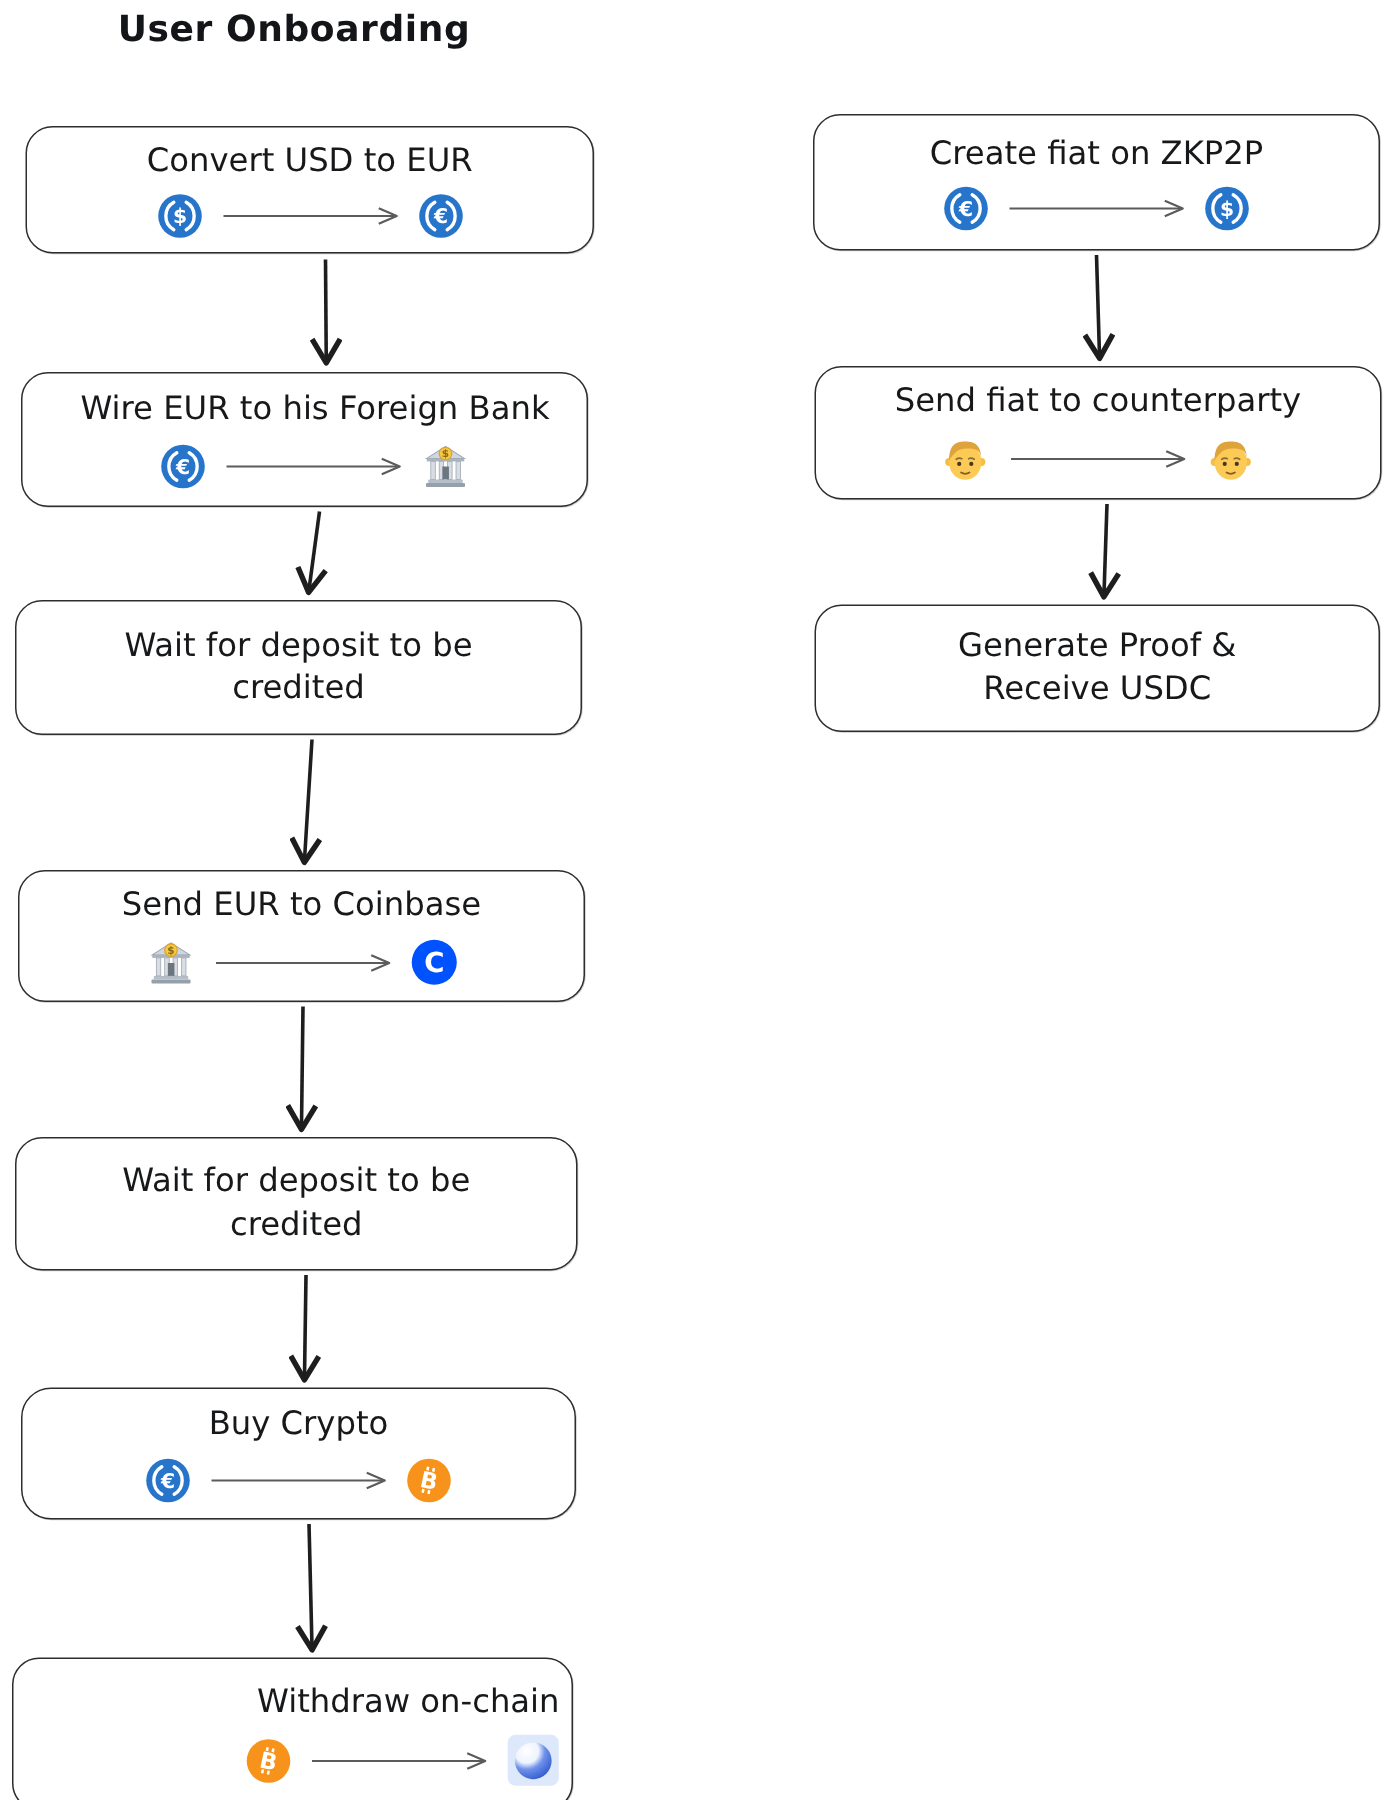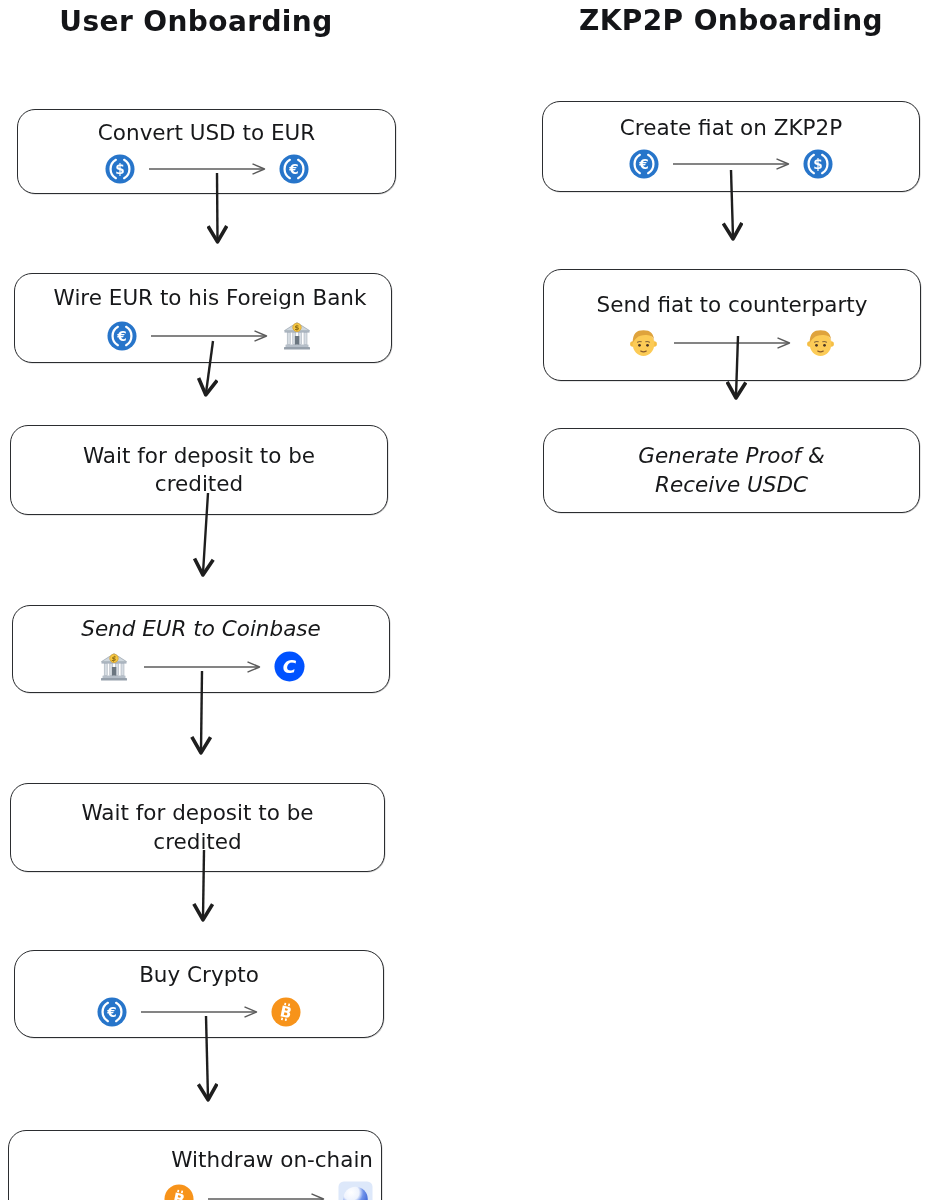--- a/index.html
+++ b/index.html
@@ -3,30 +3,30 @@
 <meta charset="utf-8">
 <style>
   html,body { margin:0; padding:0; background:#ffffff; }
   body {
     width:928px; height:1200px; position:relative; overflow:hidden;
     font-family:"DejaVu Sans", sans-serif; color:#17181a;
   }
   .canvas { position:absolute; inset:0; }
   .col-title {
     position:absolute; text-align:center;
-    font-size:28px; font-weight:bold; letter-spacing:.4px; color:#141518;
+    font-size:24px; font-weight:bold; letter-spacing:.4px; color:#141518;
   }
   .node {
     position:absolute; box-sizing:border-box;
     background:#ffffff;
     border:1.7px solid #2b2d30;
     border-radius:18px;
     box-shadow:0.5px 0.5px 0 rgba(110,110,110,.35);
     display:flex; flex-direction:column; align-items:center; justify-content:center;
-    gap:7px; padding:6px 8px;margin-top:25px;
+    gap:7px; padding:6px 8px;
   }
   .node-label {
     font-size:21.5px; line-height:1.32; text-align:center;
     white-space:pre-line; color:#17181a;
   }
   .icon-row { display:flex; align-items:center; gap:12px; }
   .icon { display:block; }
   .connectors { position:absolute; inset:0; pointer-events:none; }
   .defs-holder { position:absolute; width:0; height:0; overflow:hidden; }
 </style>
@@ -112,21 +112,20 @@
 
     <marker id="varrow" markerWidth="9" markerHeight="9" refX="6.8" refY="4.5" orient="auto">
       <path d="M1 0.6 L7.6 4.5 L1 8.4" fill="none" stroke="#1e1e1e" stroke-width="1.5" stroke-linejoin="round"></path>
     </marker>
   </defs>
 </svg>
 
 <div class="canvas">
 
   <div class="col-title" style="left:6px; top:5px; width:380px;">User Onboarding</div>
-  <div class="col-title" style="left:541px; top:4px; width:380px;">ZKP2P Onboarding</div>
 
   <div class="node" style="left:17px; top:84px; width:379px; height:85px;">
     <div class="node-label">Convert USD to EUR</div>
     <div class="icon-row">
       <svg class="icon" width="30" height="30" viewBox="0 0 32 32">
           <use href="#def-usdc"></use>
         </svg>
       <svg class="icon" width="120" height="16" viewBox="0 0 120 16">
           <use href="#def-harrow"></use>
         </svg>
@@ -149,21 +148,21 @@
           <use href="#def-bank"></use>
         </svg>
     </div>
   </div>
 
   <div class="node" style="left:10px; top:400px; width:378px; height:90px;">
     <div class="node-label">Wait for deposit to be
 credited</div>
   </div>
 
-  <div class="node" style="left:12px; top:580px; width:378px; height:88px;font-style:italic;">
+  <div class="node" style="left:12px; top:580px; width:378px; height:88px;">
     <div class="node-label">Send EUR to Coinbase</div>
     <div class="icon-row">
       <svg class="icon" width="32" height="32" viewBox="0 0 32 32">
           <use href="#def-bank"></use>
         </svg>
       <svg class="icon" width="120" height="16" viewBox="0 0 120 16">
           <use href="#def-harrow"></use>
         </svg>
       <svg class="icon" width="31" height="31" viewBox="0 0 32 32">
           <use href="#def-coinbase"></use>
@@ -214,36 +213,36 @@
         </svg>
       <svg class="icon" width="120" height="16" viewBox="0 0 120 16">
           <use href="#def-harrow"></use>
         </svg>
       <svg class="icon" width="30" height="30" viewBox="0 0 32 32">
           <use href="#def-usdc"></use>
         </svg>
     </div>
   </div>
 
-  <div class="node" style="left:543px; top:244px; width:378px; height:112px;">
+  <div class="node" style="left:543px; top:244px; width:378px; height:89px;">
     <div class="node-label">Send fiat to counterparty</div>
     <div class="icon-row">
       <svg class="icon" width="33" height="33" viewBox="0 0 32 32">
           <use href="#def-man"></use>
         </svg>
       <svg class="icon" width="120" height="16" viewBox="0 0 120 16">
           <use href="#def-harrow"></use>
         </svg>
       <svg class="icon" width="33" height="33" viewBox="0 0 32 32">
           <use href="#def-man"></use>
         </svg>
     </div>
   </div>
 
-  <div class="node" style="left:543px; top:403px; width:377px; height:85px;font-style:italic;">
+  <div class="node" style="left:543px; top:403px; width:377px; height:85px;">
     <div class="node-label">Generate Proof &amp;
 Receive USDC</div>
   </div>
 
   <svg class="connectors" width="928" height="1200" viewBox="0 0 928 1200">
     <path d="M217 173 L217.5 240" fill="none" stroke="#1e1e1e" stroke-width="2.4" marker-end="url(#varrow)"></path>
     <path d="M213 341 L206 393" fill="none" stroke="#1e1e1e" stroke-width="2.4" marker-end="url(#varrow)"></path>
     <path d="M208 493 L203 573" fill="none" stroke="#1e1e1e" stroke-width="2.4" marker-end="url(#varrow)"></path>
     <path d="M202 671 L201 751" fill="none" stroke="#1e1e1e" stroke-width="2.4" marker-end="url(#varrow)"></path>
     <path d="M204 850 L203 918" fill="none" stroke="#1e1e1e" stroke-width="2.4" marker-end="url(#varrow)"></path>

